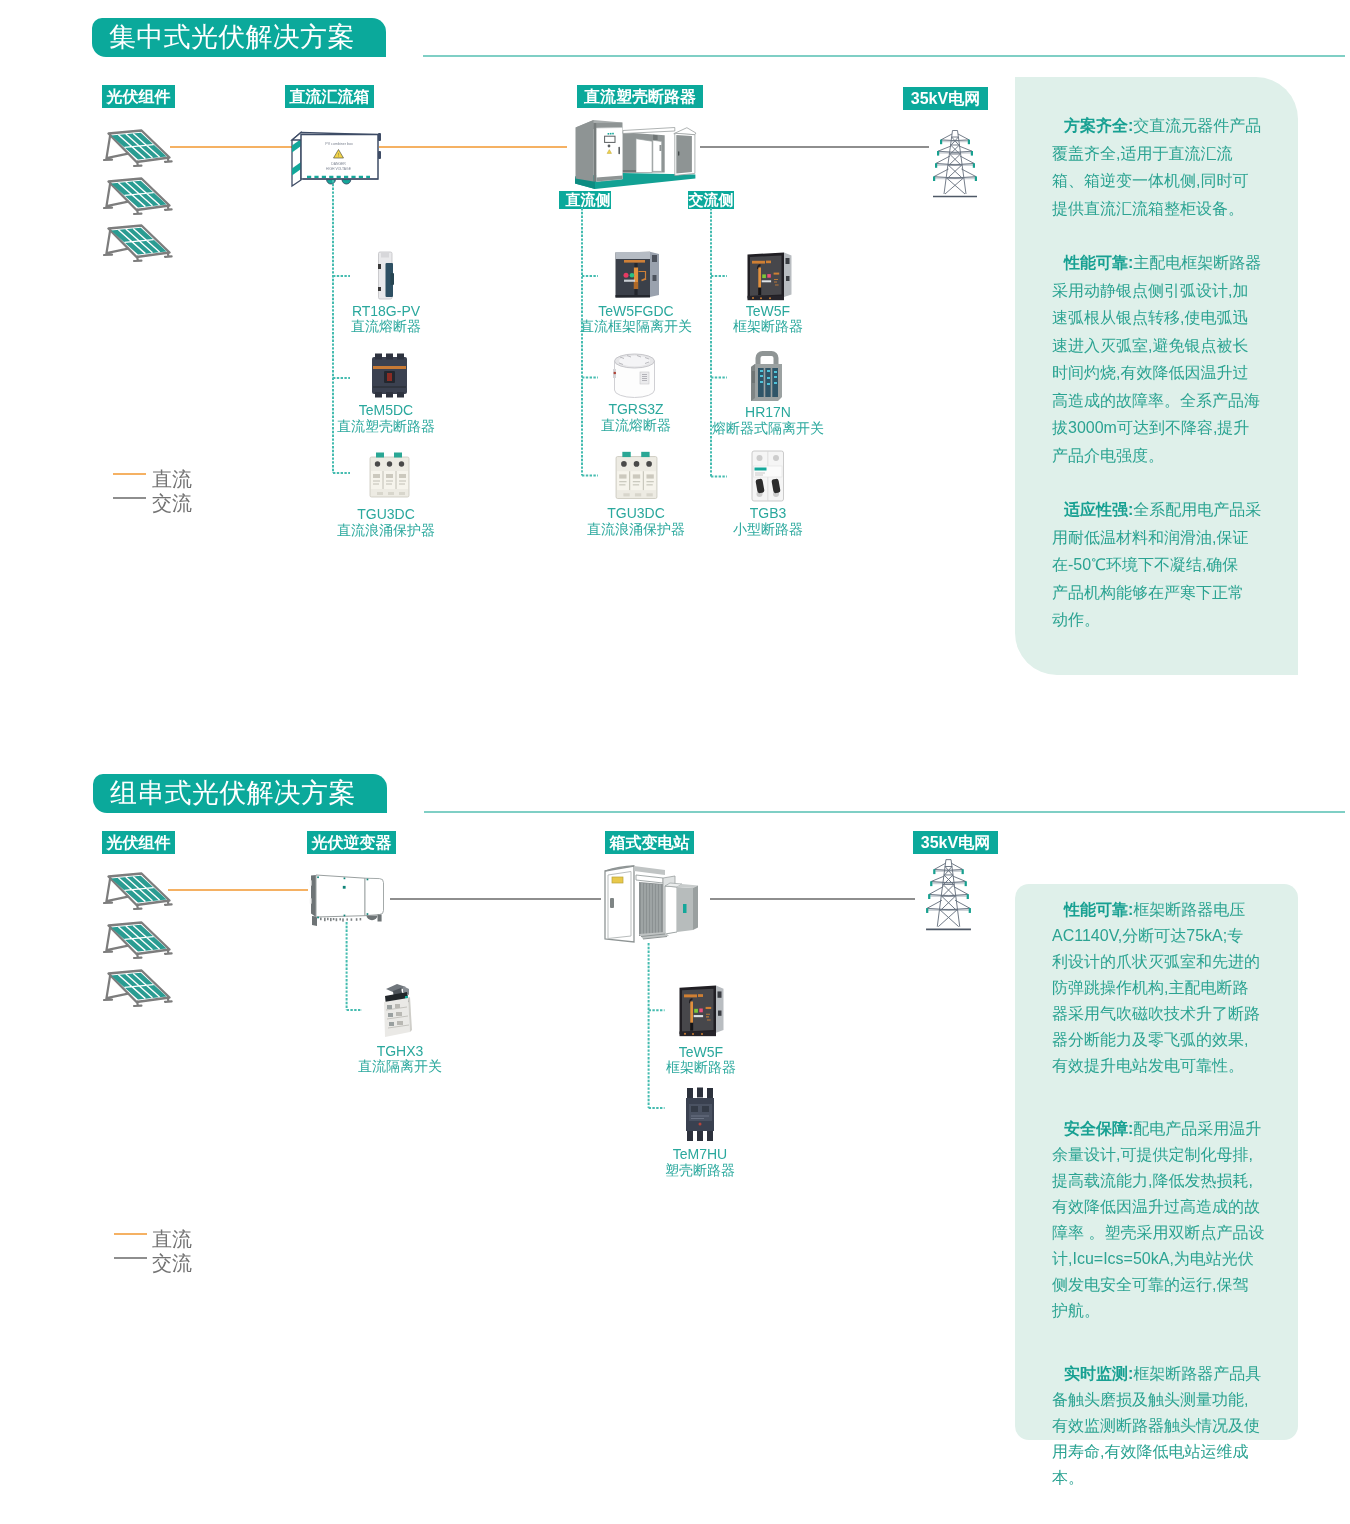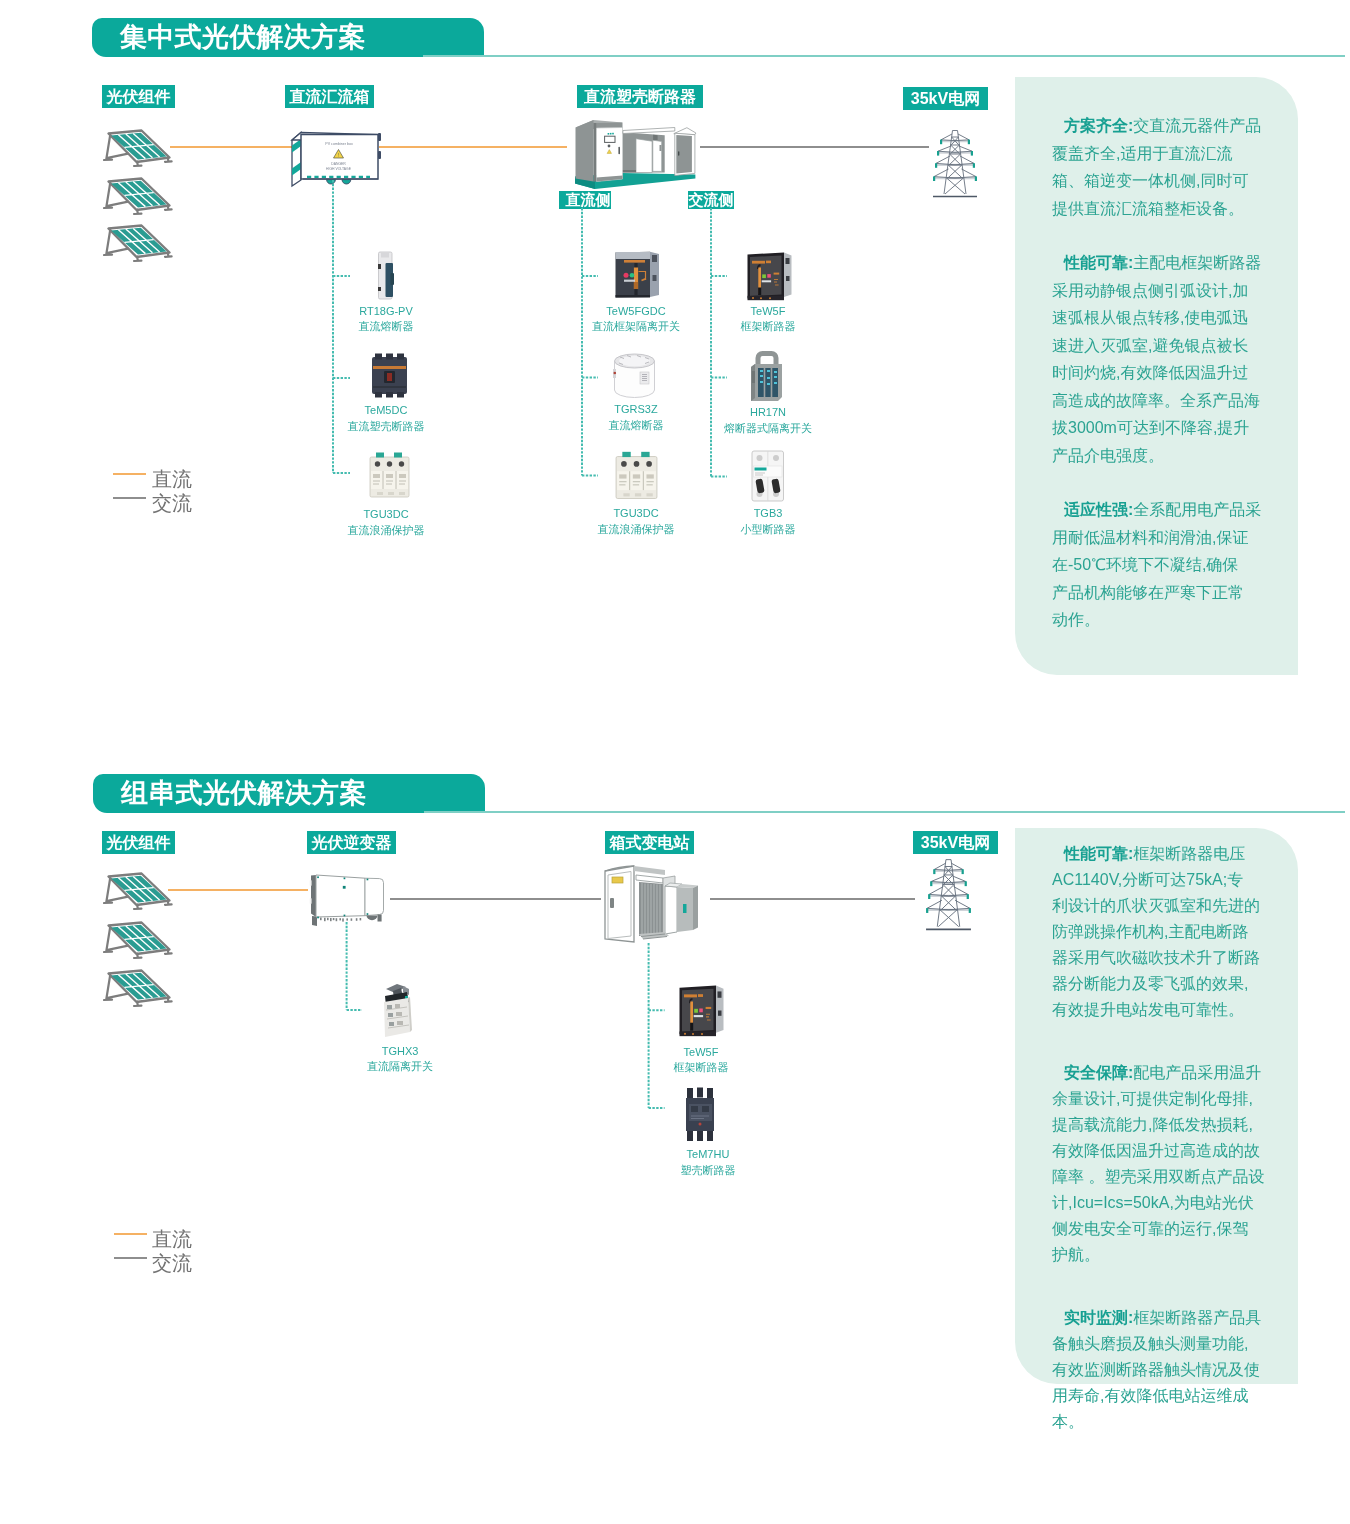--- a/index.html
+++ b/index.html
@@ -1,25 +1,25 @@
 <!DOCTYPE html>
 <html><head>
 <meta charset="utf-8">
 <style>
   html,body{margin:0;padding:0;}
   body{width:1350px;height:1524px;background:#ffffff;position:relative;overflow:hidden;
        font-family:"Liberation Sans", sans-serif;}
   .abs{position:absolute;}
-  .titlebar{position:absolute;background:#0ba99b;color:#fff;font-weight:bold;font-size:27px;
-            width:392px;height:39px;line-height:39px;padding-left:28px;box-sizing:border-box;
+  .titlebar{position:absolute;background:#0ba99b;color:#fff;font-weight:normal;font-size:27px;
+            width:294px;height:39px;line-height:39px;padding-left:17px;box-sizing:border-box;
             border-radius:10px 14px 0 14px;letter-spacing:0.3px;}
   .titleline{position:absolute;height:2px;background:#7fcfc5;}
   .lab{position:absolute;background:#0ba99b;color:#fff;font-weight:bold;font-size:16px;
        height:23px;line-height:23px;text-align:center;}
-  .plab{position:absolute;color:#2aa89d;font-size:11px;text-align:center;line-height:15.5px;white-space:nowrap;transform:translateX(-50%);}
+  .plab{position:absolute;color:#2aa89d;font-size:14px;text-align:center;line-height:15.5px;white-space:nowrap;transform:translateX(-50%);}
   .oline{position:absolute;height:2px;background:#f5b163;}
   .gline{position:absolute;height:2px;background:#8e8e8e;}
   .sidebar{position:absolute;left:1015px;width:283px;background:#dff0ea;border-radius:0 42px 0 42px;
            color:#2ba392;font-size:16px;line-height:27.5px;}
   .sidebar .inner{padding:35px 0 0 37px;}
   .sidebar p{margin:0 0 27px 0;white-space:nowrap;}
   .sidebar.s2{line-height:26px;}
   .sidebar.s2 .inner{padding-top:13px;}
   .sidebar.s2 p{margin:0 0 37px 0;}
   .sidebar b{color:#17a092;margin-left:12px;}
@@ -513,27 +513,27 @@
 <rect x="2" y="44" width="6" height="10" fill="#2c313c"></rect>
     <rect x="12" y="44" width="6" height="10" fill="#2c313c"></rect>
     <rect x="22" y="44" width="6" height="10" fill="#2c313c"></rect>
 <rect x="4" y="17" width="23" height="17" fill="#4a5262"></rect>
 <rect x="6" y="19" width="7" height="6" fill="#343b47"></rect>
     <rect x="17" y="19" width="7" height="6" fill="#343b47"></rect>
 <path d="M6,29 h18 M6,31.5 h13" stroke="#6b7384" stroke-width="1"></path>
 <circle cx="15" cy="37" r="1.5" fill="#b8453c"></circle>
 </svg>
 
-<div class="plab" style="left:700px;top:1147px;margin-left:8px;">TeM7HU<br>塑壳断路器</div>
+<div class="plab" style="left:700px;top:1147px;">TeM7HU<br>塑壳断路器</div>
 
 <div class="oline" style="left:114px;top:1233px;width:33px;"></div>
 <div class="legtext" style="left:152px;top:1226px;">直流</div>
 
 <div class="gline" style="left:114px;top:1257px;width:33px;"></div>
 <div class="legtext" style="left:152px;top:1250px;">交流</div>
 
-<div class="sidebar s2" style="top:828px;height:556px;">
+<div class="sidebar s2" style="top:884px;height:556px;border-radius:14px;">
   <div class="inner">
     <p><b>性能可靠:</b>框架断路器电压<br>AC1140V,分断可达75kA;专<br>利设计的爪状灭弧室和先进的<br>防弹跳操作机构,主配电断路<br>器采用气吹磁吹技术升了断路<br>器分断能力及零飞弧的效果,<br>有效提升电站发电可靠性。</p>
     <p><b>安全保障:</b>配电产品采用温升<br>余量设计,可提供定制化母排,<br>提高载流能力,降低发热损耗,<br>有效降低因温升过高造成的故<br>障率 。塑壳采用双断点产品设<br>计,Icu=Ics=50kA,为电站光伏<br>侧发电安全可靠的运行,保驾<br>护航。</p>
     <p><b>实时监测:</b>框架断路器产品具<br>备触头磨损及触头测量功能,<br>有效监测断路器触头情况及使<br>用寿命,有效降低电站运维成<br>本。</p>
   </div>
 </div>
 
 </body></html>

